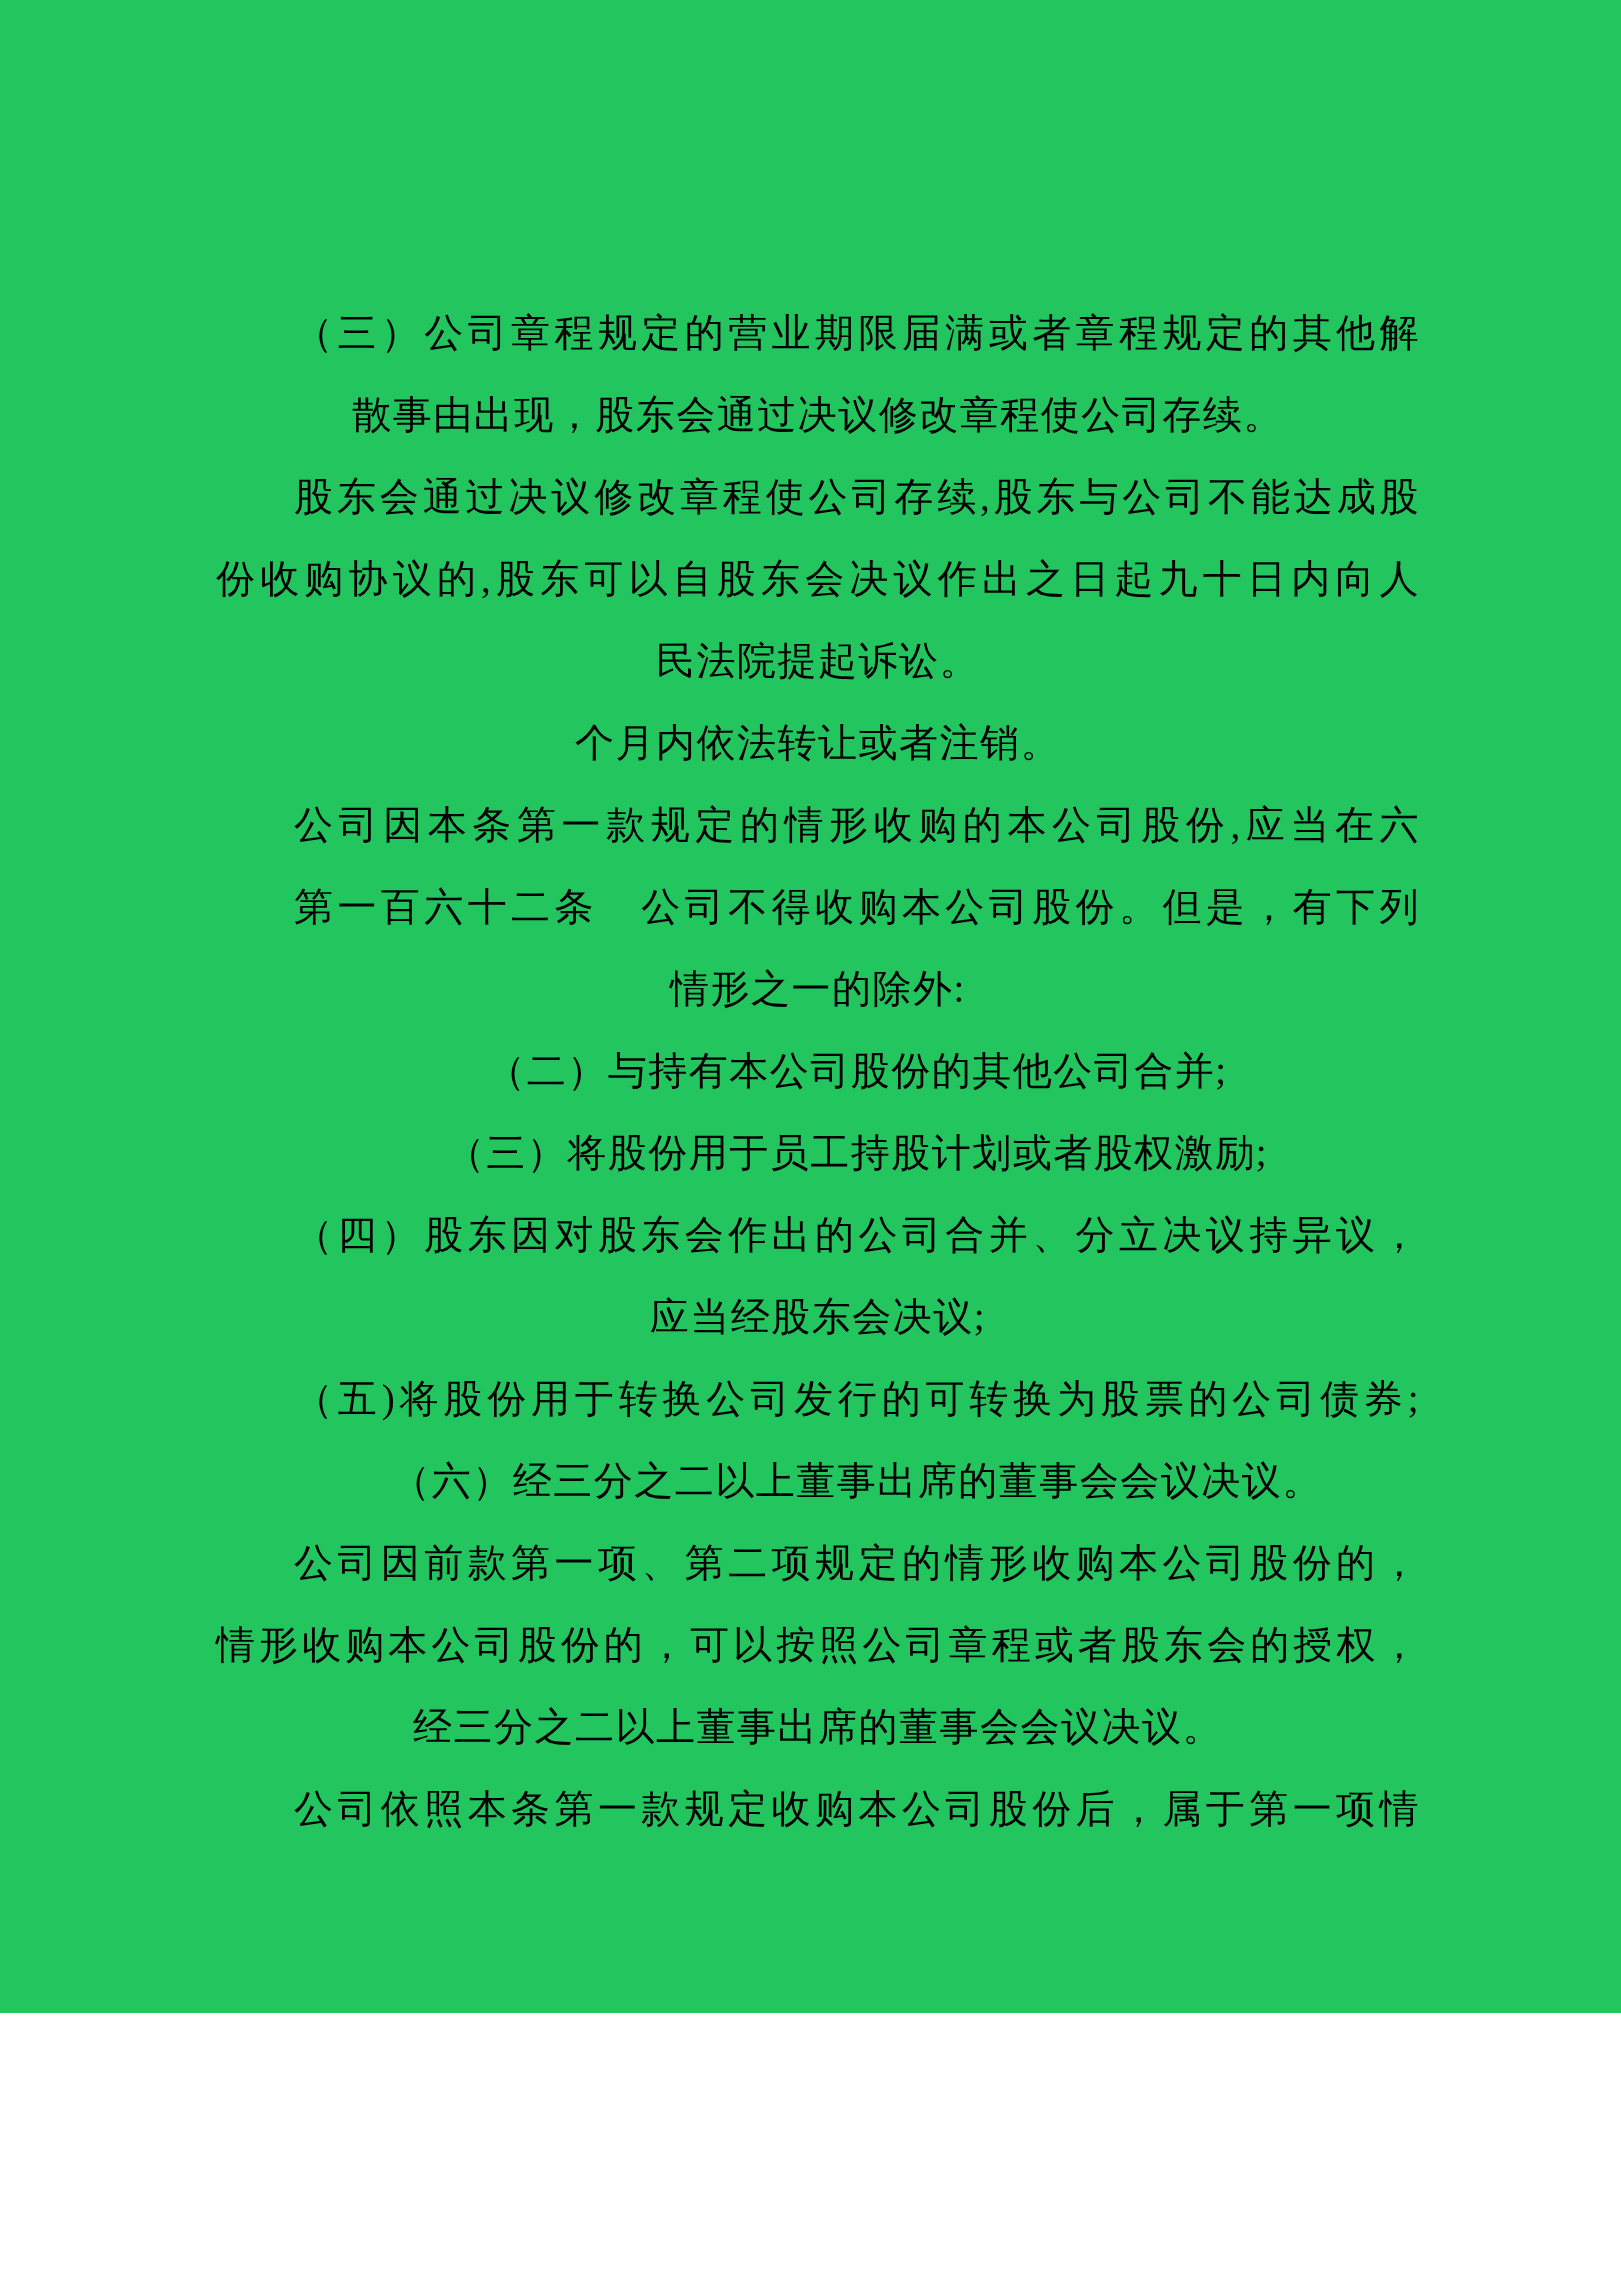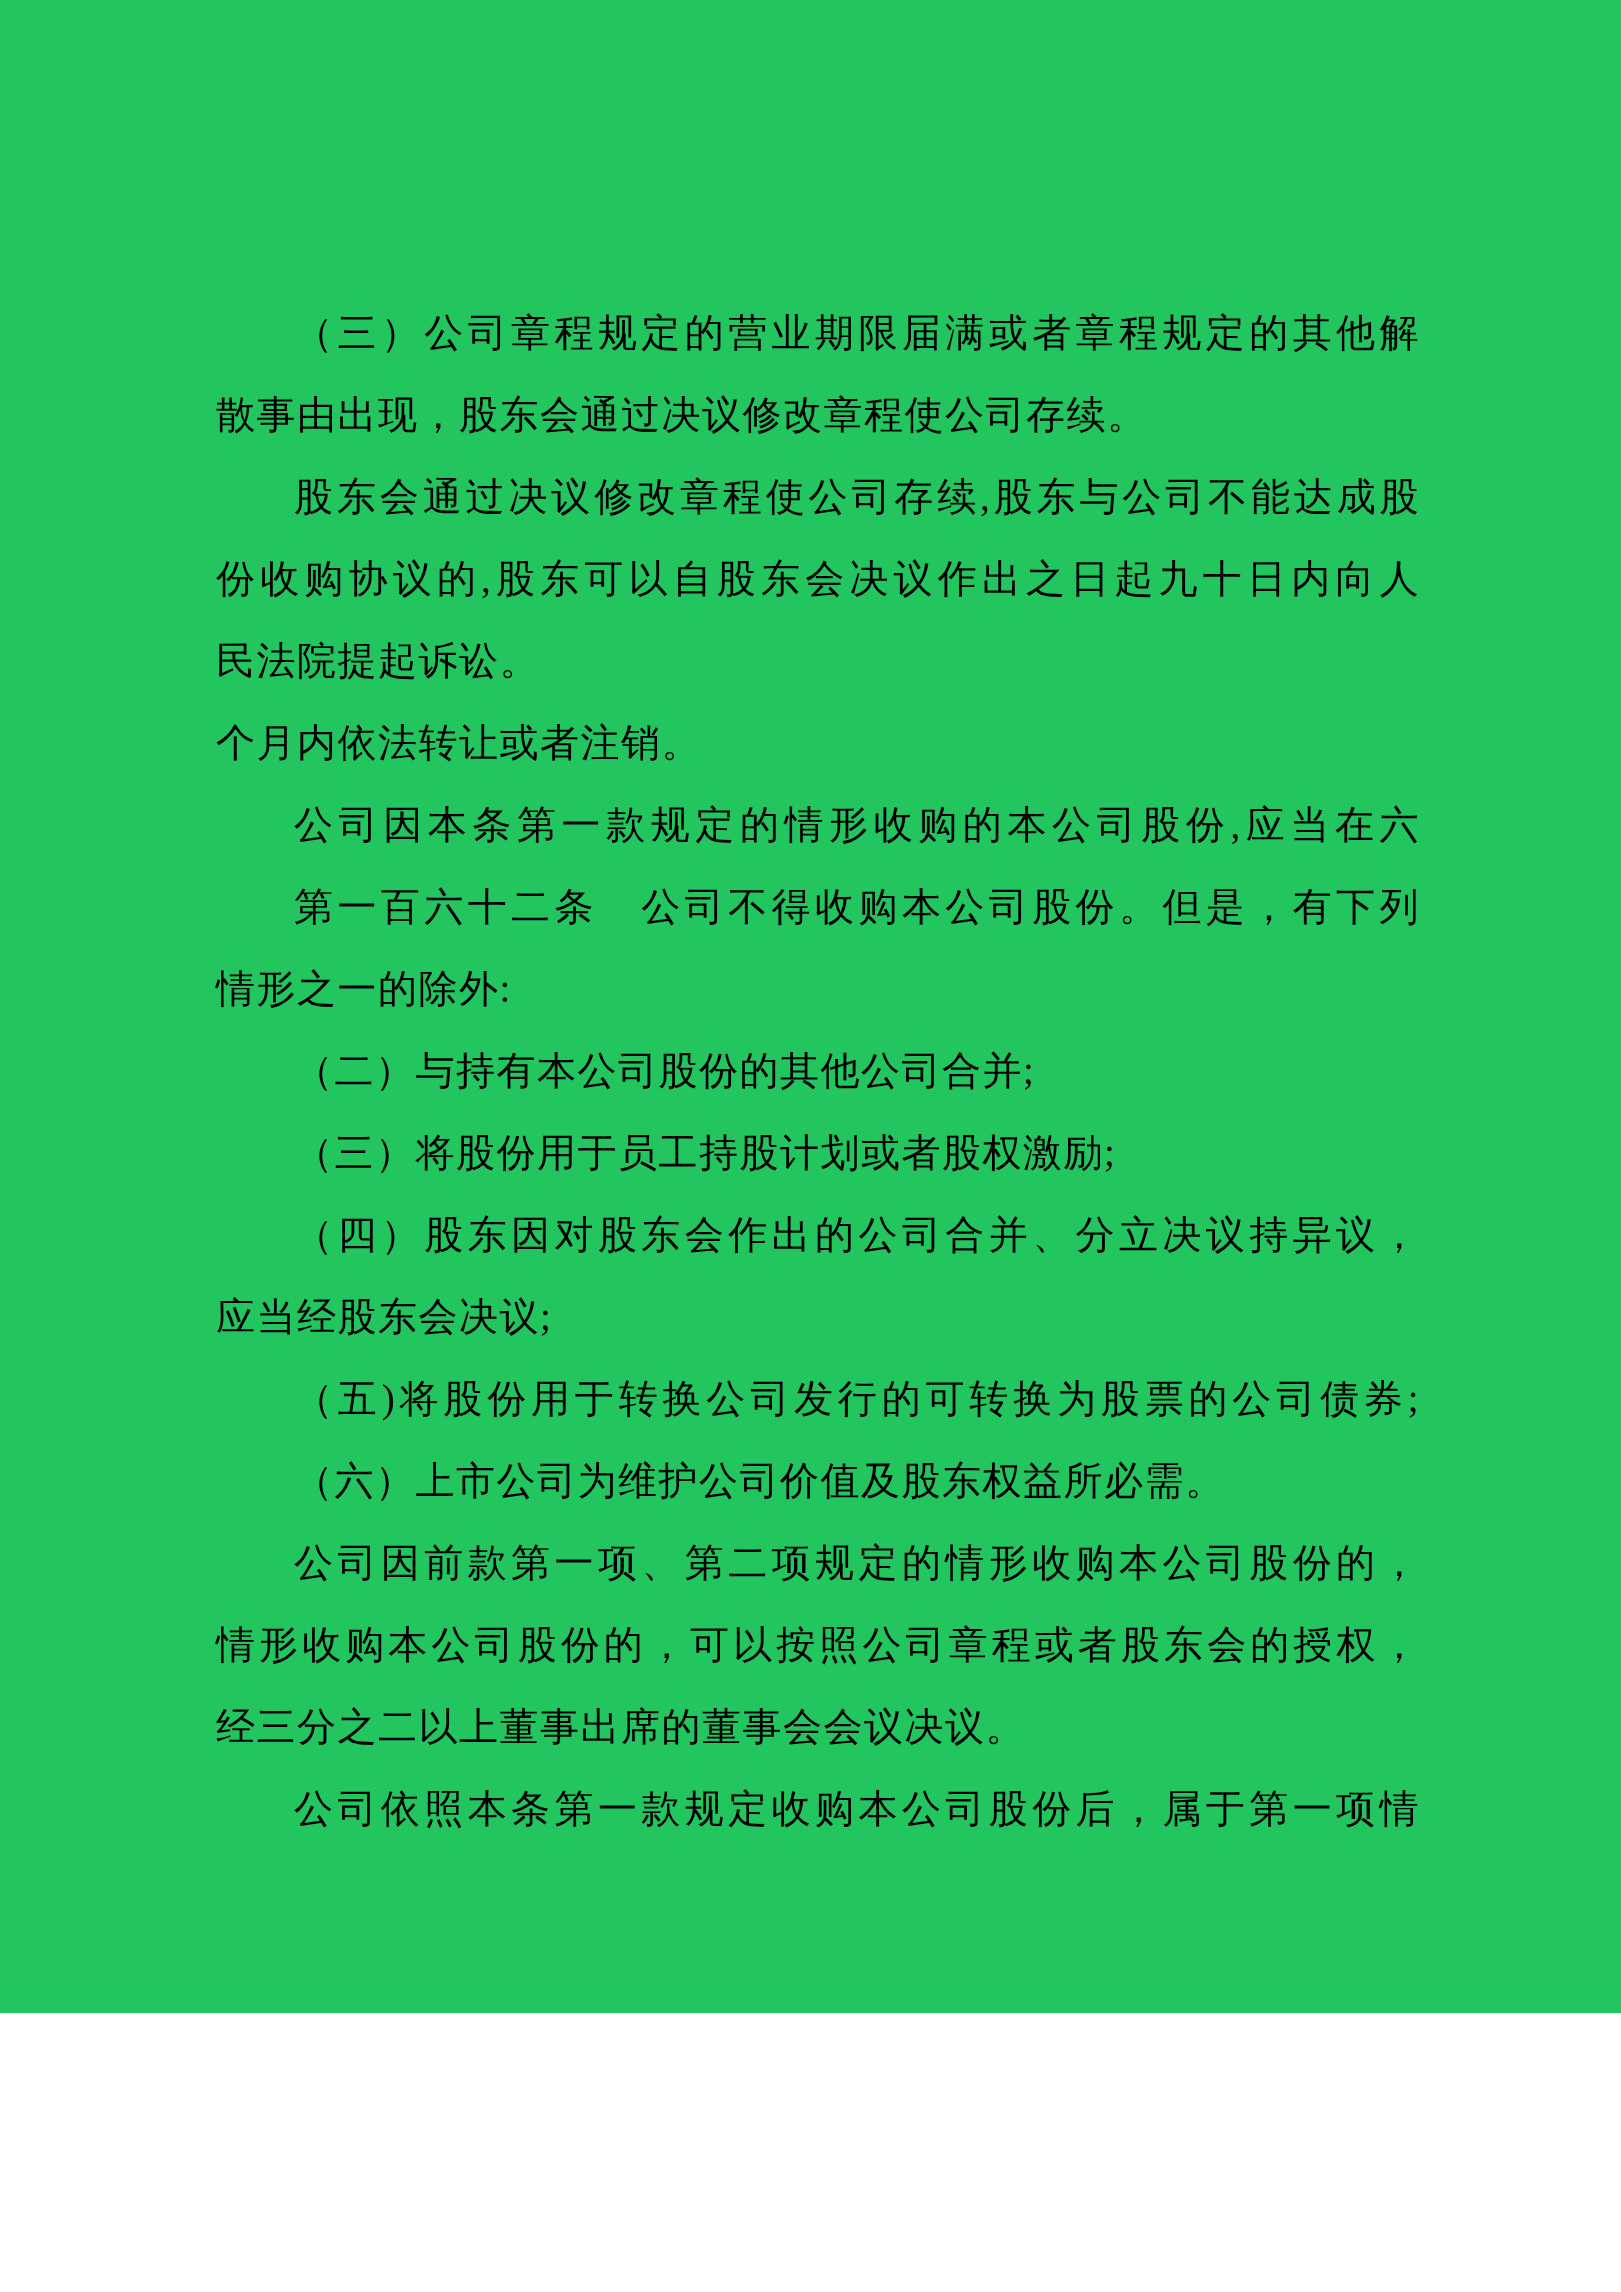--- a/index.html
+++ b/index.html
@@ -20,21 +20,21 @@
     position: absolute;
     left: 216px;
     top: 292px;
     width: 1204px;
   }
   .line {
     height: 82px;
     line-height: 82px;
     font-size: 39px;
     letter-spacing: 1.5px;
-    text-align: left;
+    text-align: center;
     color: #000000;
   }
   .indent {
     text-indent: 2em;
   }
   .justify {
     text-align: justify;
     text-align-last: justify;
   }
   .page-number {
@@ -62,21 +62,21 @@
     <div class="line">民法院提起诉讼。</div>
     <div class="line">个月内依法转让或者注销。</div>
     <div class="line indent justify">公司因本条第一款规定的情形收购的本公司股份,应当在六</div>
     <div class="line indent justify">第一百六十二条　公司不得收购本公司股份。但是，有下列</div>
     <div class="line">情形之一的除外:</div>
     <div class="line indent">（二）与持有本公司股份的其他公司合并;</div>
     <div class="line indent">（三）将股份用于员工持股计划或者股权激励;</div>
     <div class="line indent justify">（四）股东因对股东会作出的公司合并、分立决议持异议，</div>
     <div class="line">应当经股东会决议;</div>
     <div class="line indent justify">（五)将股份用于转换公司发行的可转换为股票的公司债券;</div>
-    <div class="line indent">（六）上市公司为维护公司价值及股东权益所必需。</div>
+    <div class="line indent">（六）经三分之二以上董事出席的董事会会议决议。</div>
     <div class="line indent justify">公司因前款第一项、第二项规定的情形收购本公司股份的，</div>
     <div class="line justify">情形收购本公司股份的，可以按照公司章程或者股东会的授权，</div>
     <div class="line">经三分之二以上董事出席的董事会会议决议。</div>
     <div class="line indent justify">公司依照本条第一款规定收购本公司股份后，属于第一项情</div>
   </div>
 
   <div class="page-number">46</div>
 </div>
 
 

